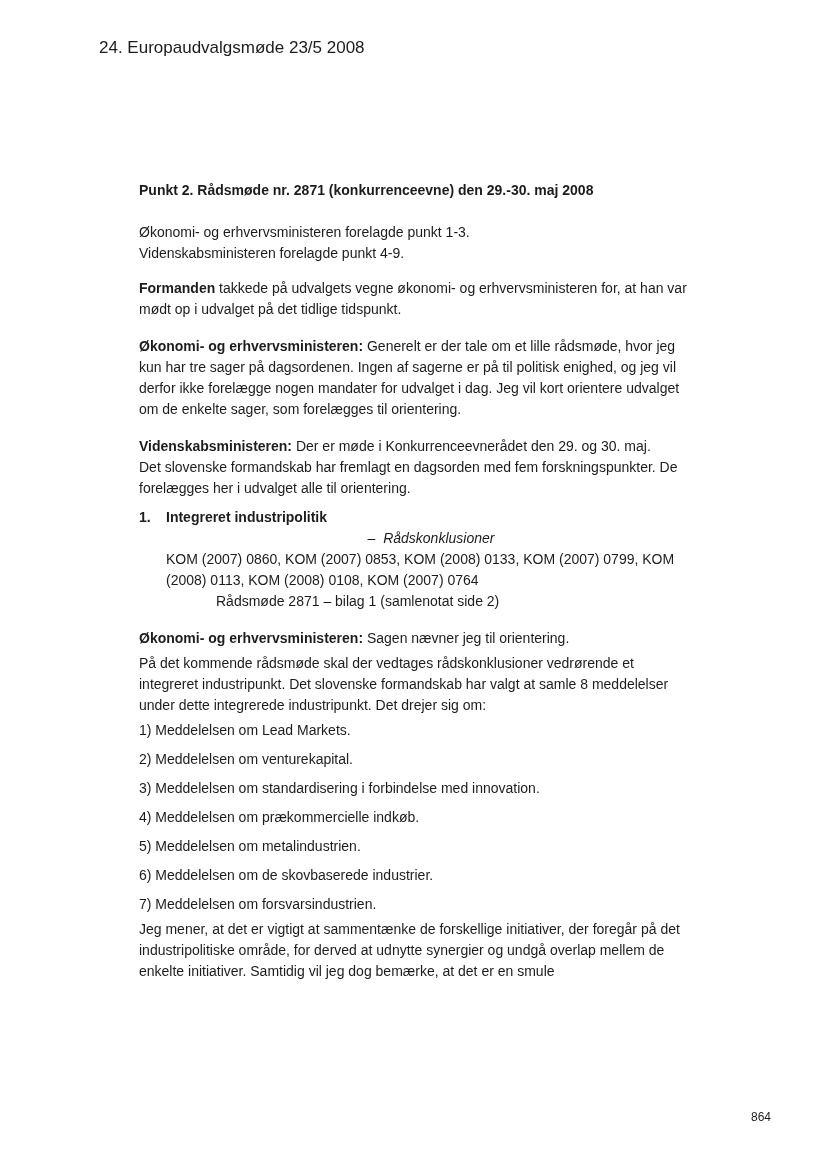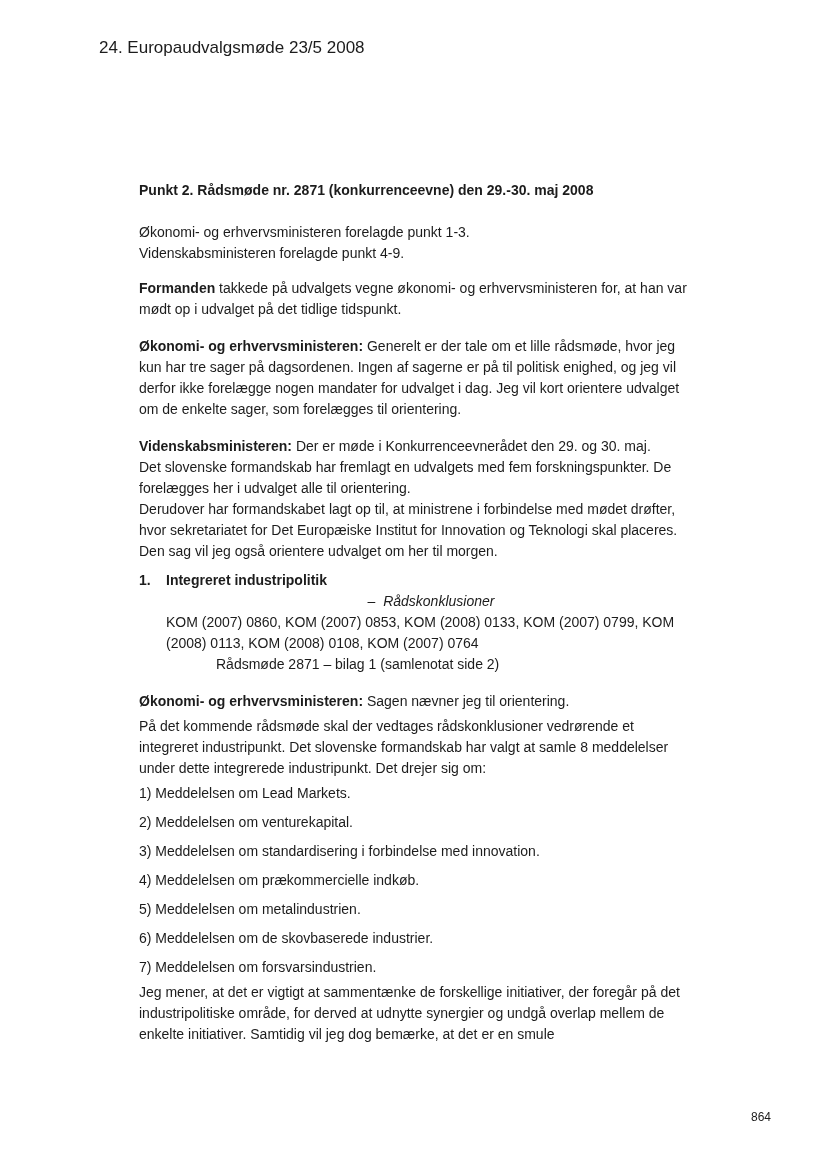--- a/index.html
+++ b/index.html
@@ -75,23 +75,22 @@
 
     <p class="intro-line">Økonomi- og erhvervsministeren forelagde punkt 1-3.</p>
     <p class="intro-line">Videnskabsministeren forelagde punkt 4-9.</p>
 
     <p class="mt-14"><span class="bold">Formanden</span><span> takkede på udvalgets vegne økonomi- og erhvervsministeren for, at han var mødt op i udvalget på det tidlige tidspunkt.</span></p>
 
     <p class="mt-16"><span class="bold">Økonomi- og erhvervsministeren:</span><span> Generelt er der tale om et lille rådsmøde, hvor jeg kun har tre sager på dagsordenen. Ingen af sagerne er på til politisk enighed, og jeg vil derfor ikke forelægge nogen mandater for udvalget i dag. Jeg vil kort orientere udvalget om de enkelte sager, som forelægges til orientering.</span></p>
 
     <p class="mt-16"><span class="bold">Videnskabsministeren:</span><span> Der er møde i Konkurrenceevnerådet den 29. og 30. maj.</span></p>
 
-    <p>Det slovenske formandskab har fremlagt en udvalgets med fem forskningspunk­ter. De forelægges her i udvalget alle til orientering.</p>
+    <p>Det slovenske formandskab har fremlagt en dagsorden med fem forskningspunk­ter. De forelægges her i udvalget alle til orientering.</p>
 
-    <p>Derudover har formandskabet lagt op til, at ministrene i forbindelse med mødet drøfter, hvor sekretariatet for Det Europæiske Institut for Innovation og Teknologi skal placeres. Den sag vil jeg også orientere udvalget om her til morgen.</p>
 
     <div class="item mt-8">
       <p class="item-head"><span class="item-num bold">1.</span><span class="bold">Integreret industripolitik</span></p>
       <p class="item-sub"><span>–</span>&nbsp; <span class="italic">Rådskonklusioner</span></p>
       <p class="item-kom">KOM (2007) 0860, KOM (2007) 0853, KOM (2008) 0133, KOM (2007) 0799, KOM (2008) 0113, KOM (2008) 0108, KOM (2007) 0764</p>
       <p class="item-bilag">Rådsmøde 2871 – bilag 1 (samlenotat side 2)</p>
     </div>
 
     <p class="mt-16"><span class="bold">Økonomi- og erhvervsministeren:</span><span> Sagen nævner jeg til orientering.</span></p>
 

